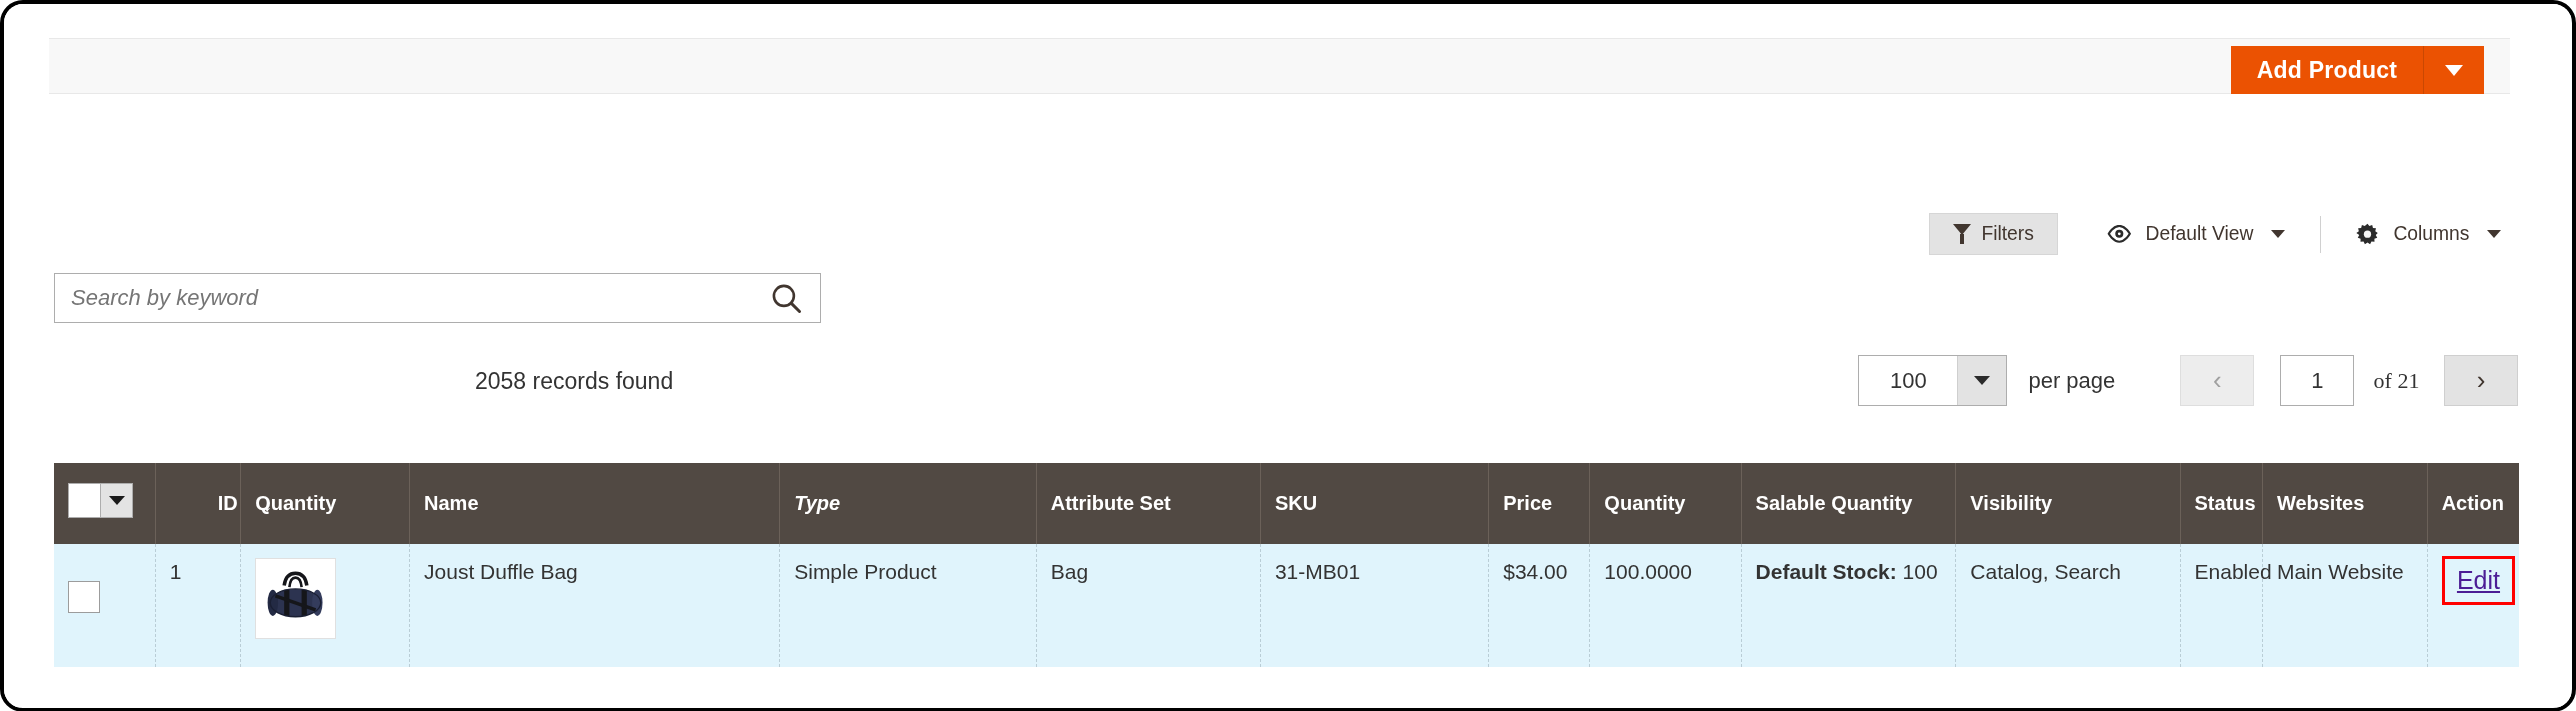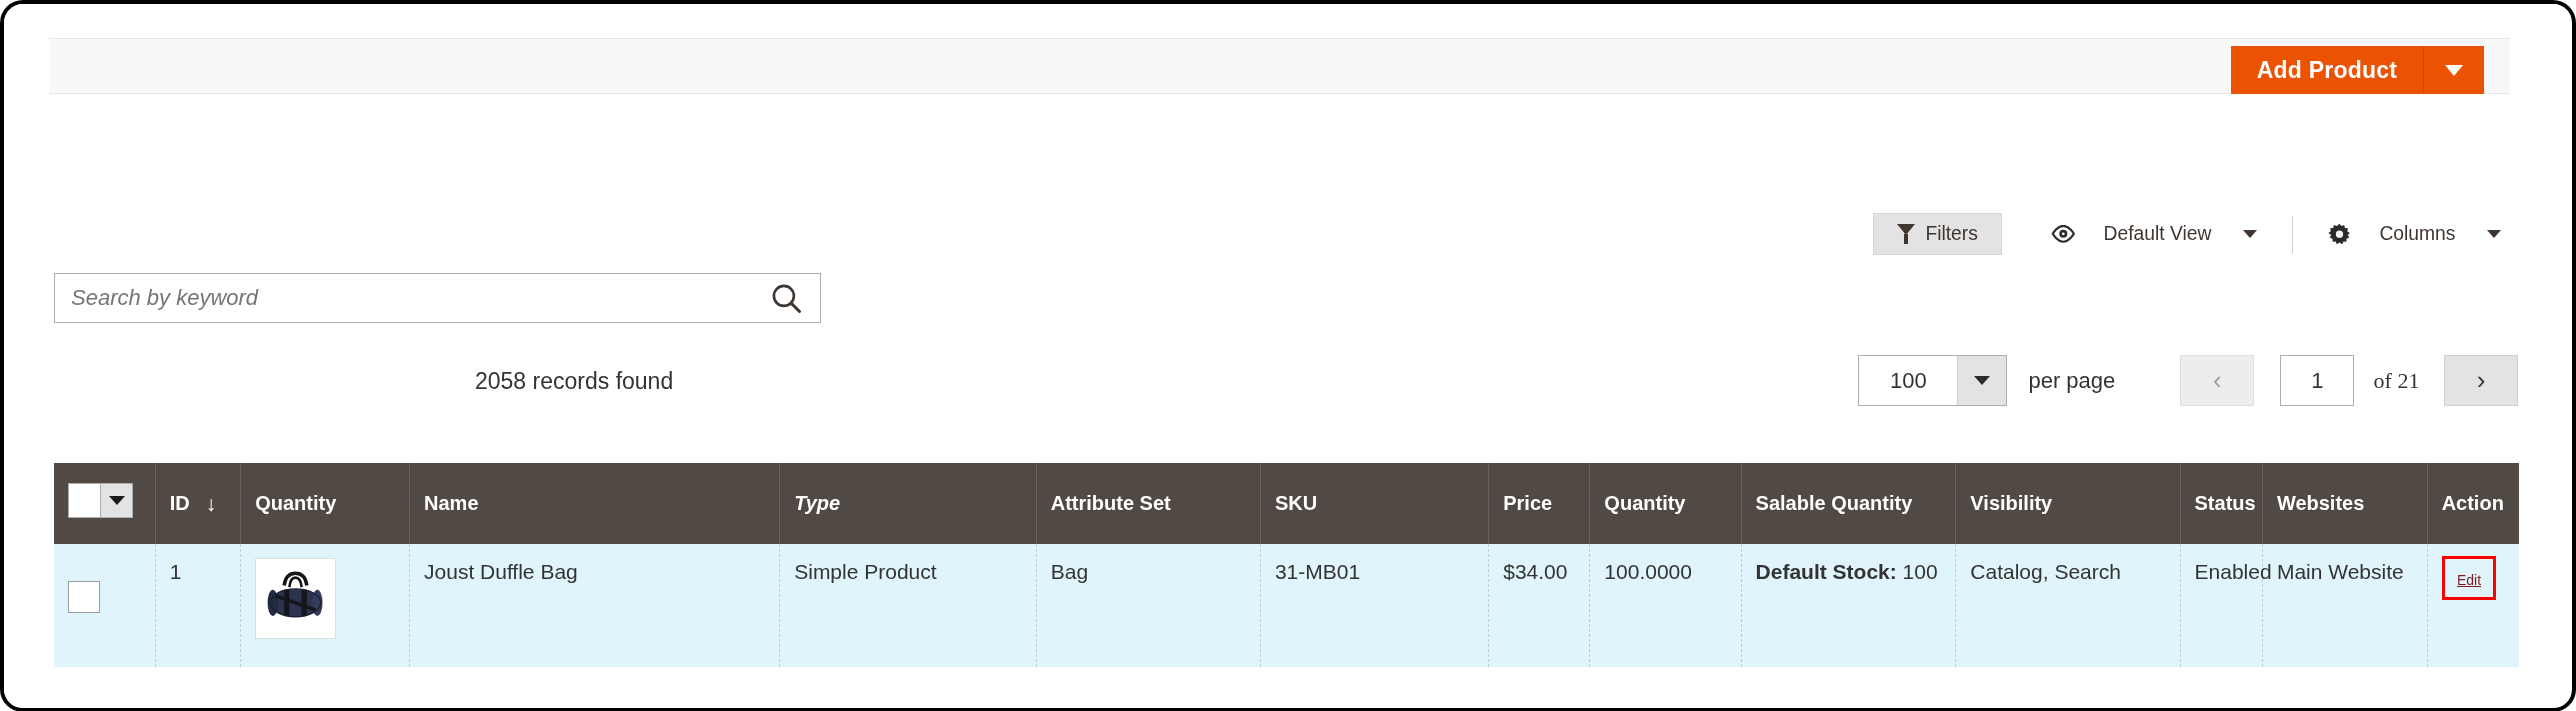--- a/index.html
+++ b/index.html
@@ -119,21 +119,21 @@
   .funnel-icon::after {
     content: "";
     position: absolute; left: 7.5px; top: 9.7px;
     width: 3.5px; height: 9.7px;
     background: #41362f;
   }
 
   #view-control, #columns-control {
     display: flex;
     align-items: center;
-    gap: 28px;
+    gap: 14px;
     cursor: pointer;
     color: #41362f;
     font-size: 19.3px;
     height: 42px;
     padding: 0 16px;
   }
   #view-control { margin-left: 33px; }
   #toolbar-divider {
     width: 0.9px;
     height: 37px;
@@ -394,21 +394,22 @@
   #master-checkbox-caret .caret {
     width: 0; height: 0;
     border-left: 8px solid transparent;
     border-right: 8px solid transparent;
     border-top: 9.7px solid #1a1a1a;
   }
 
   .th-sortable-inner {
     display: flex;
     align-items: center;
-    gap: 16px;
+    gap: 24px;
+    margin-left: 48px;
   }
   .sort-arrow-down {
     font-size: 21px;
     color: #ffffff;
     line-height: 1;
   }
 
   .row-checkbox {
     width: 32px; height: 32px;
     background: #ffffff;
@@ -431,23 +432,23 @@
 
   .salable-label { font-weight: bold; color: #333333; }
 
   #edit-link-wrapper {
     display: inline-block;
     border: 3.5px solid #ff0000;
     padding: 4.4px 12.3px 6.1px 12.3px;
     margin-top: -1.8px;
   }
   #edit-link {
-    color: #7f1d1d;
+    color: #4c1d95;
     text-decoration: underline;
-    font-size: 14px;
+    font-size: 25px;
     cursor: pointer;
   }
 </style>
 </head>
 <body>
 
 <div id="window-frame">
 <div id="page-canvas">
 
   <div id="page-header">

